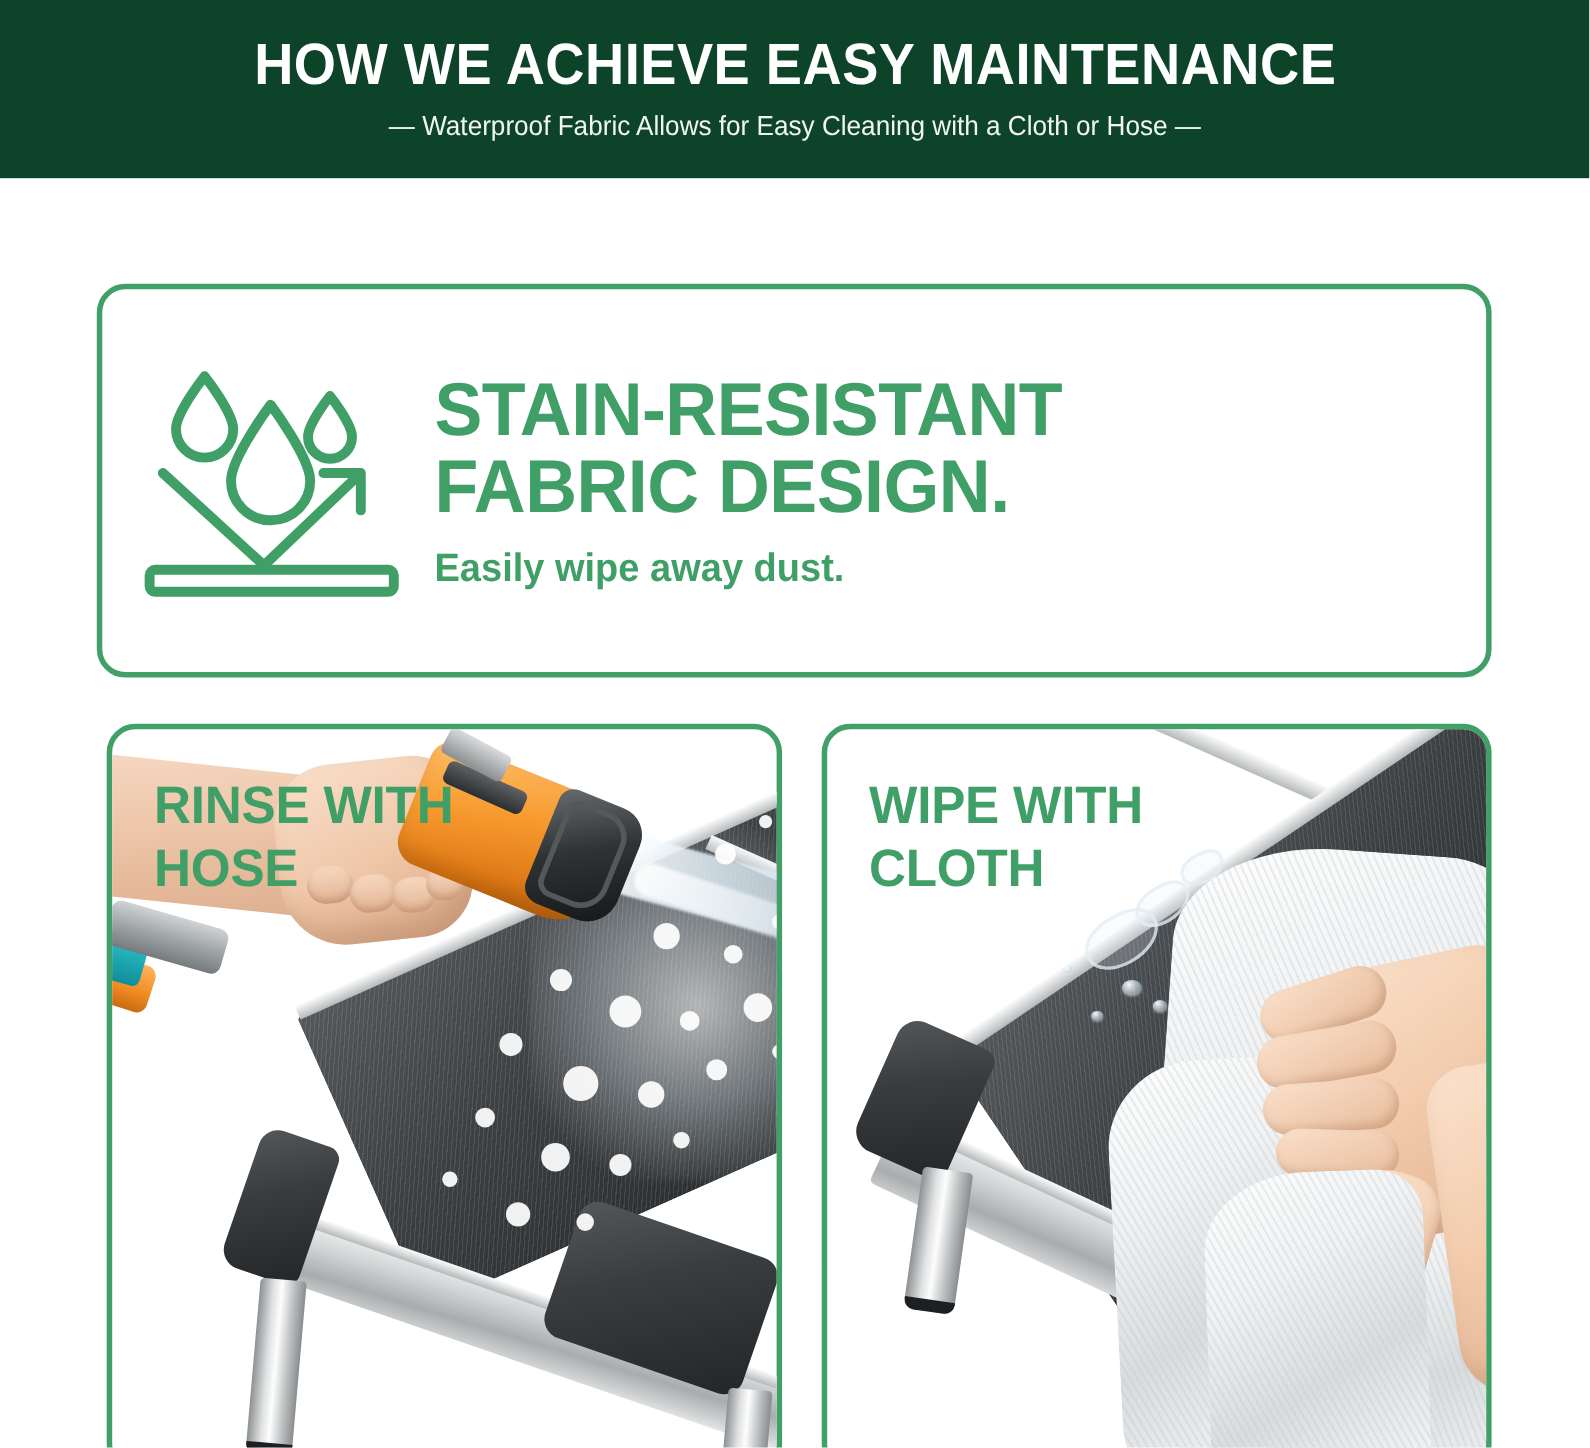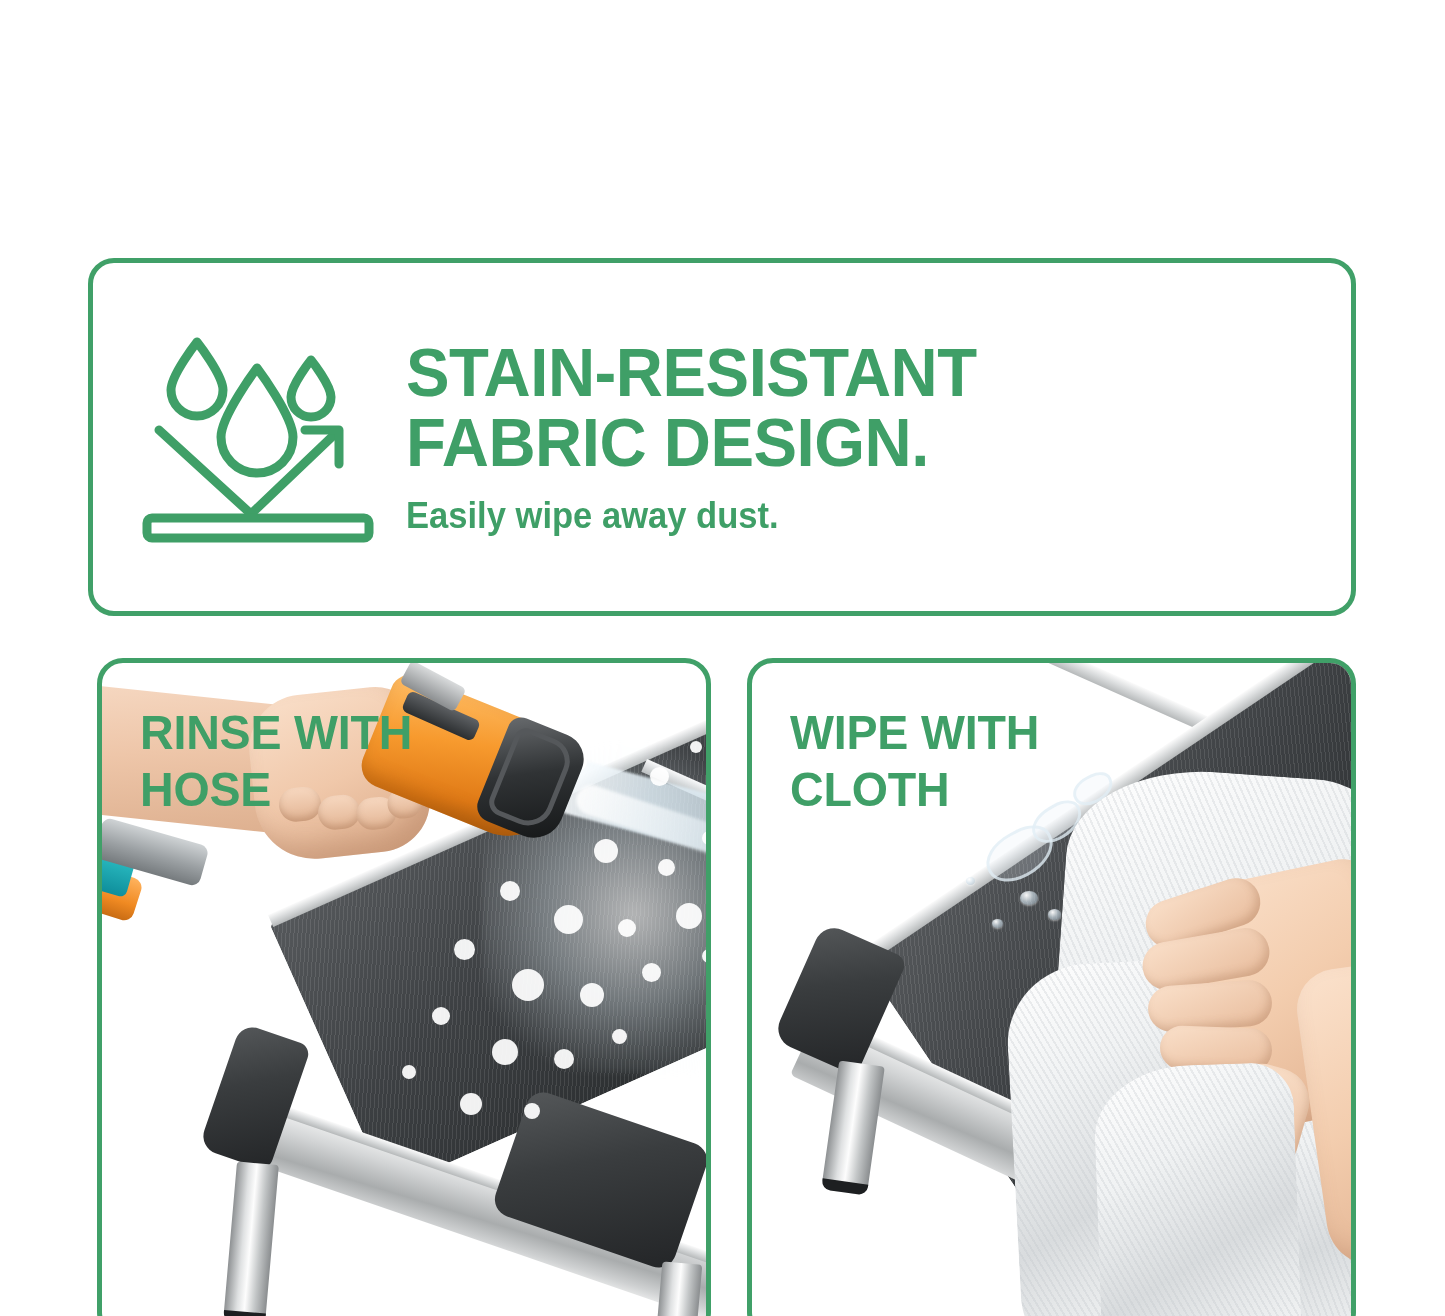--- a/index.html
+++ b/index.html
@@ -45,21 +45,21 @@
     border:5px solid #40a068;
     border-radius:26px;
   }
   #card-top   { left:88px;  top:258px; width:1268px; height:358px; }
   #card-left  { left:97px;  top:658px; width:614px;  height:680px; border-radius:26px; }
   #card-right { left:747px; top:658px; width:609px;  height:680px; border-radius:26px; }
 
   
   .top-inner {
     display:flex; align-items:center; height:100%;
-    padding-left:48px;
+    padding-left:37px;
   }
   .repel-icon { width:235px; height:215px; flex:0 0 auto; margin-right:30px; }
   .top-text { flex:1 1 auto; }
   .top-head {
     color:#3f9f67;
     font-weight:bold;
     font-size:68px;
     line-height:1.03;
     letter-spacing:-0.5px;
     transform:scaleX(0.96);
@@ -253,20 +253,24 @@
     border:3px solid rgba(225,238,246,0.75);
     border-radius:50% 40% 55% 45%;
     background:rgba(226,238,246,0.22);
   }
 </style>
 </head>
 <body>
 
 <div class="page">
 
+  <div class="header">
+    <div class="header-title">HOW WE ACHIEVE EASY MAINTENANCE</div>
+    <div class="header-sub">—  Waterproof Fabric Allows for Easy Cleaning with a Cloth or Hose  —</div>
+  </div>
 
   <div class="card" id="card-top">
     <div class="top-inner">
       <span class="repel-icon">
         <svg viewBox="0 0 235 215" width="235" height="215" aria-hidden="true">
           <g fill="none" stroke="#3f9f67" stroke-width="9" stroke-linecap="round" stroke-linejoin="round">
 
             <path d="M56 12 C56 12 30 45 30 60 A26 26 0 0 0 82 60 C82 45 56 12 56 12 Z"></path>
 
             <path d="M116 38 C116 38 80 86 80 107 A36 36 0 0 0 152 107 C152 86 116 38 116 38 Z"></path>

